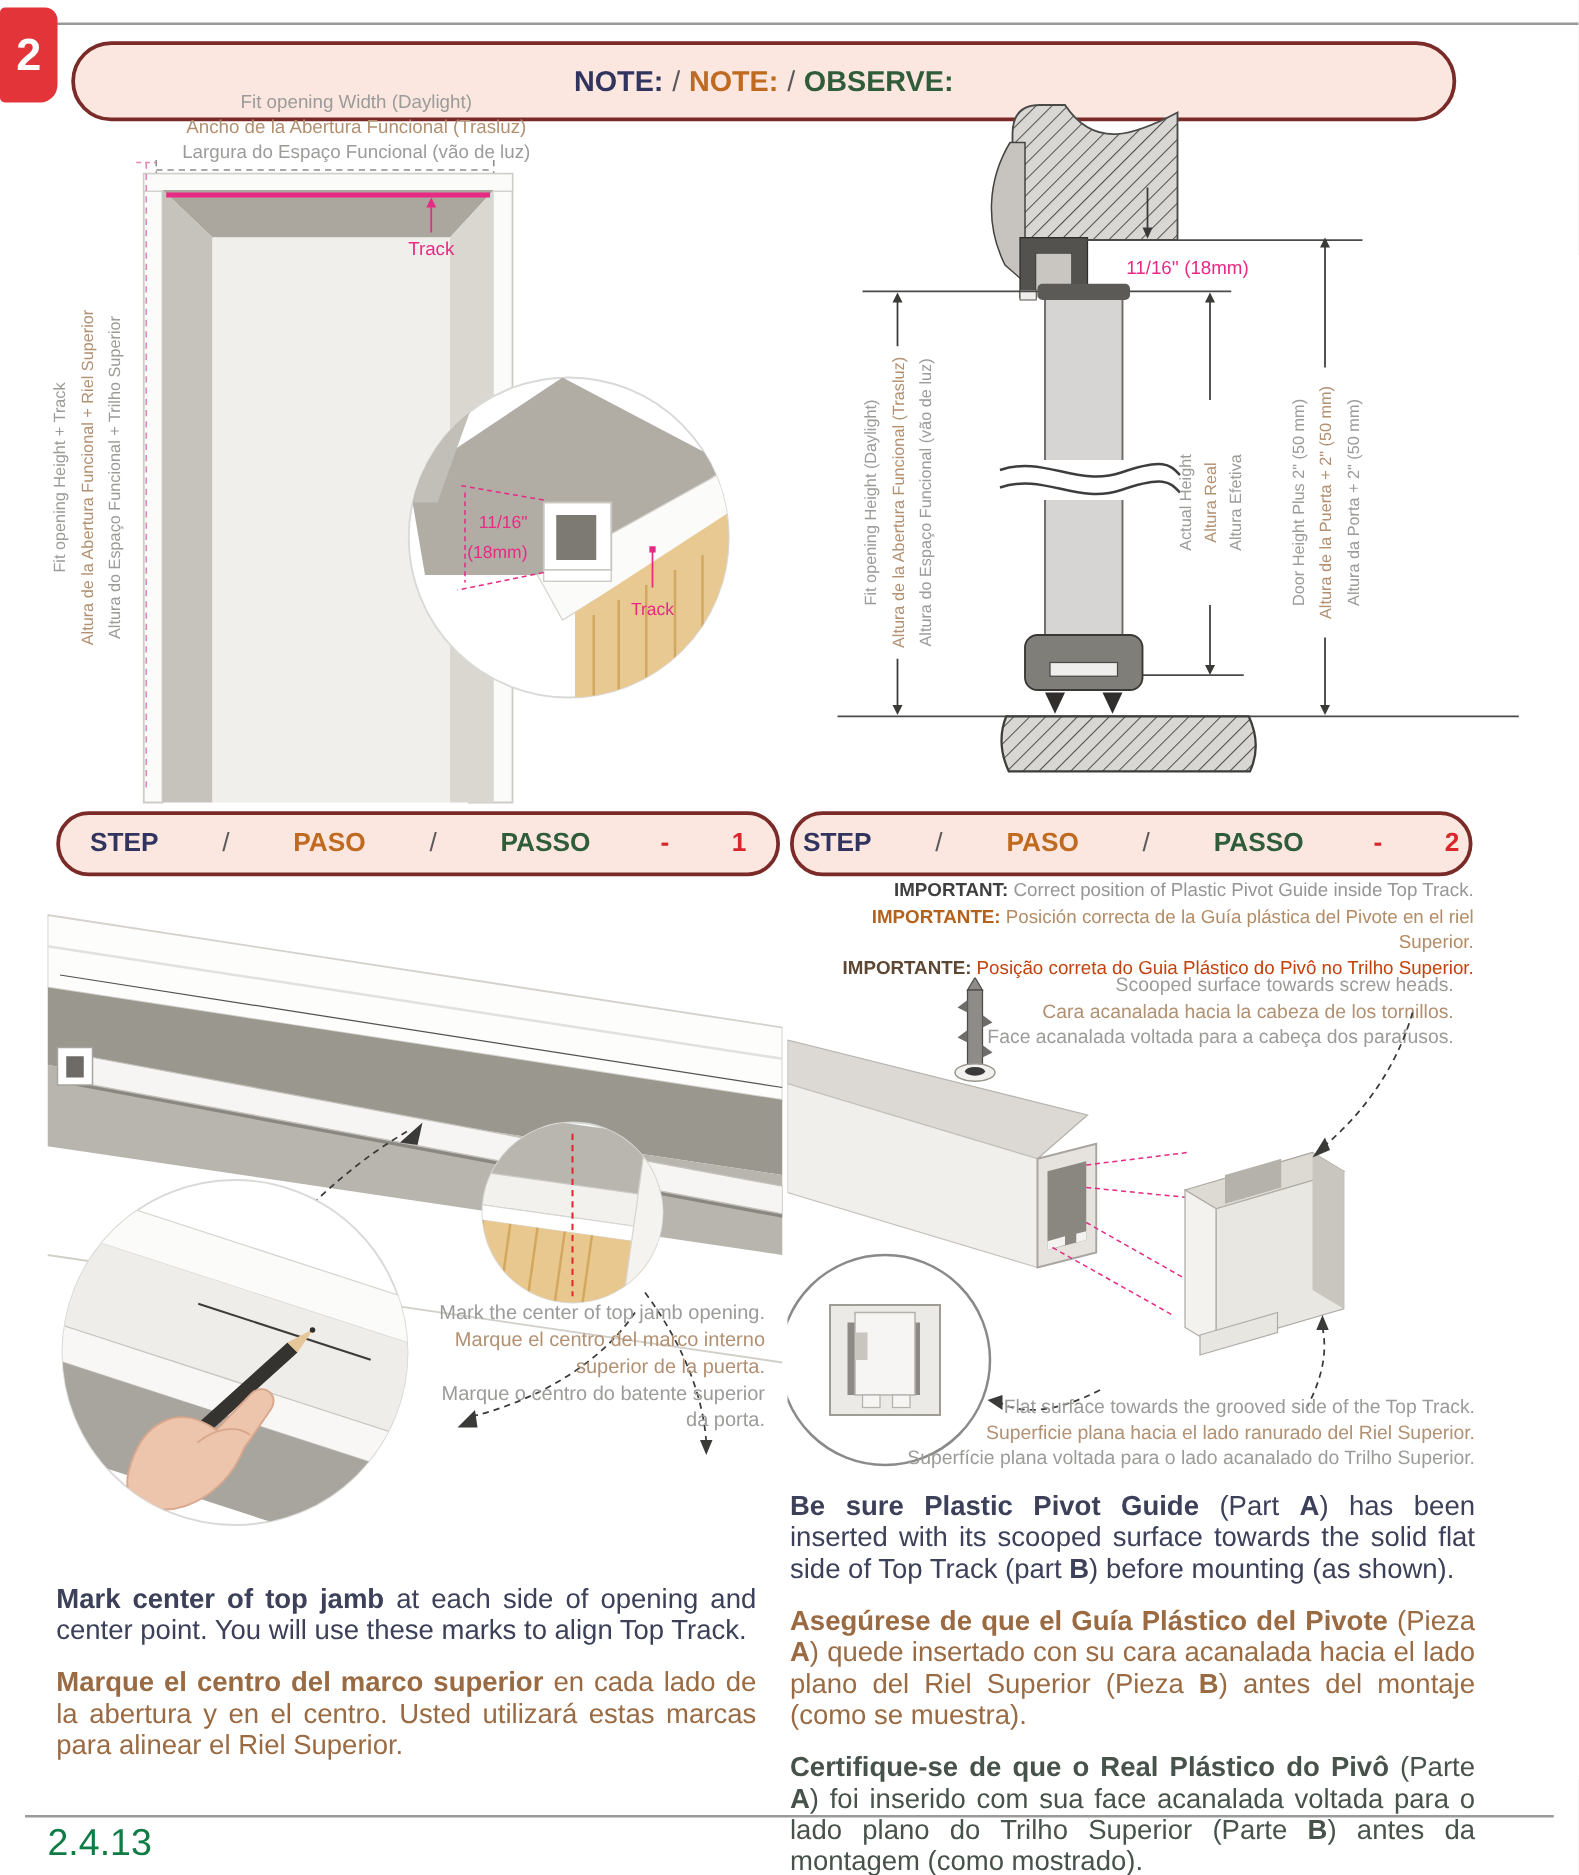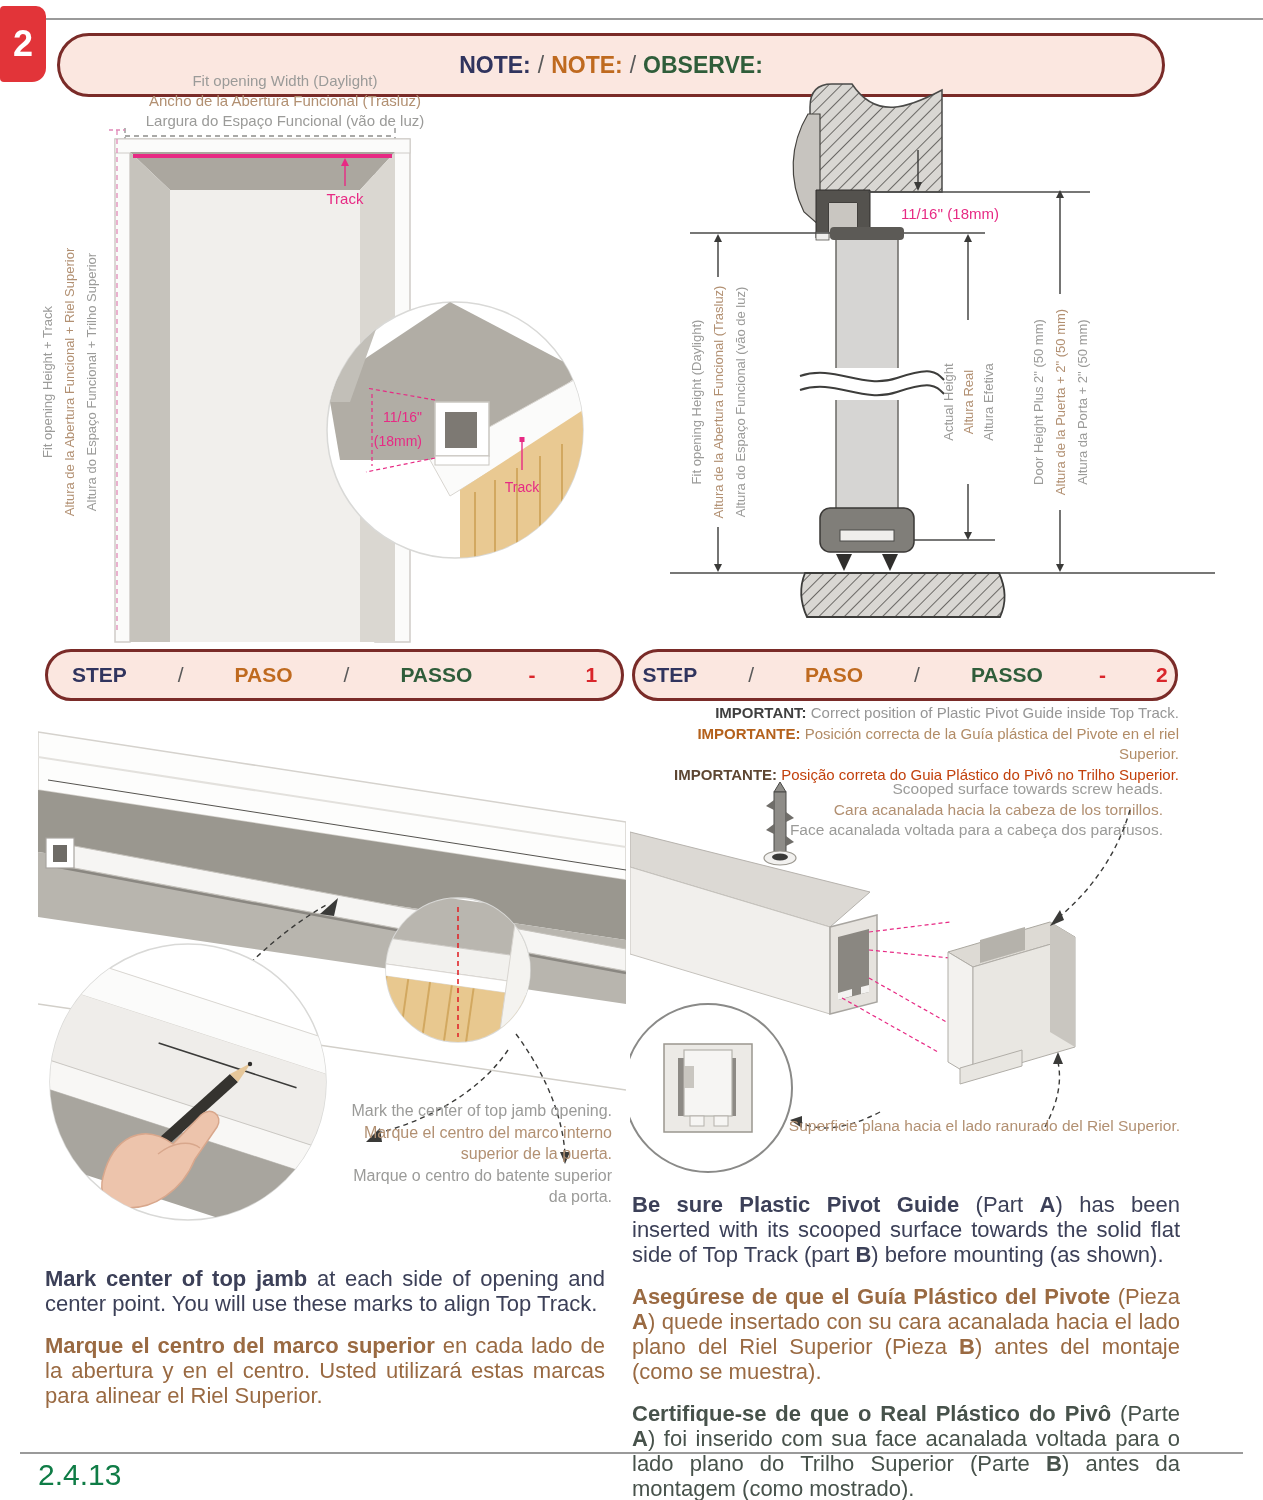--- a/index.html
+++ b/index.html
@@ -280,21 +280,21 @@
               <line x1="416" y1="284" x2="416" y2="350"></line>
             <line x1="438" y1="284" x2="438" y2="350"></line>
           </g>
           <rect x="470" y="196" width="44" height="156" fill="#f4f3f0" stroke="#d8d5d0" stroke-width="1"></rect>
         </g>
         <line x1="420" y1="205" x2="420" y2="335" stroke="#e0262a" stroke-width="1.6" stroke-dasharray="5,4"></line>
       </g>
     </g>
   </svg>
 
-  <div class="abs cap" style="right:651px;top:1100px;width:268px;">
+  <div class="abs cap" style="right:651px;top:1040px;width:268px;">
     <div class="gray">Mark the center of top jamb opening.</div>
     <div class="tan">Marque el centro del marco interno superior de la puerta.</div>
     <div class="gray">Marque o centro do batente superior da porta.</div>
   </div>
 
   <div class="abs imp" style="right:84px;top:703px;width:545px;">
     <div><span class="lab-en">IMPORTANT:</span><span class="txt-en"> Correct position of Plastic Pivot Guide inside Top Track.</span></div>
     <div><span class="lab-es">IMPORTANTE:</span><span class="txt-es"> Posición correcta de la Guía plástica del Pivote en el riel Superior.</span></div>
     <div><span class="lab-pt">IMPORTANTE:</span><span class="txt-pt"> Posição correta do Guia Plástico do Pivô no Trilho Superior.</span></div>
   </div>
@@ -358,21 +358,23 @@
       <path d="M500,28 C488,70 462,108 428,136"></path>
       <path d="M415,345 C428,320 432,300 428,280"></path>
       <path d="M250,330 C215,348 188,350 170,340"></path>
     </g>
     <polygon points="434,138 420,144 430,128" fill="#3a3a38"></polygon>
     <polygon points="423,282 433,282 428,270" fill="#3a3a38"></polygon>
     <polygon points="172,334 172,346 160,338" fill="#3a3a38"></polygon>
   </svg>
 
   <div class="abs note3" style="right:83px;top:1116px;width:470px;">
+    <div class="gray">Flat surface towards the grooved side of the Top Track.</div>
     <div class="tan">Superficie plana hacia el lado ranurado del Riel Superior.</div>
+    <div class="gray">Superfície plana voltada para o lado acanalado do Trilho Superior.</div>
   </div>
 
   <div class="abs para" style="left:632px;top:1192px;width:548px;">
     <p class="p-en"><b>Be sure Plastic Pivot Guide</b><span> (Part </span><b>A</b><span>) has been inserted with its scooped surface towards the solid flat side of Top Track (part </span><b>B</b><span>) before mounting (as shown).</span></p>
     <p class="p-es"><b>Asegúrese de que el Guía Plástico del Pivote</b><span> (Pieza </span><b>A</b><span>) quede insertado con su cara acanalada hacia el lado plano del Riel Superior (Pieza </span><b>B</b><span>) antes del montaje (como se muestra).</span></p>
     <p class="p-pt"><b>Certifique-se de que o Real Plástico do Pivô</b><span> (Parte </span><b>A</b><span>) foi inserido com sua face acanalada voltada para o lado plano do Trilho Superior (Parte </span><b>B</b><span>) antes da montagem (como mostrado).</span></p>
   </div>
 
   <div class="abs para" style="left:45px;top:1266px;width:560px;">
     <p class="p-en"><b>Mark center of top jamb</b><span> at each side of opening and center point. You will use these marks to align Top Track.</span></p>

